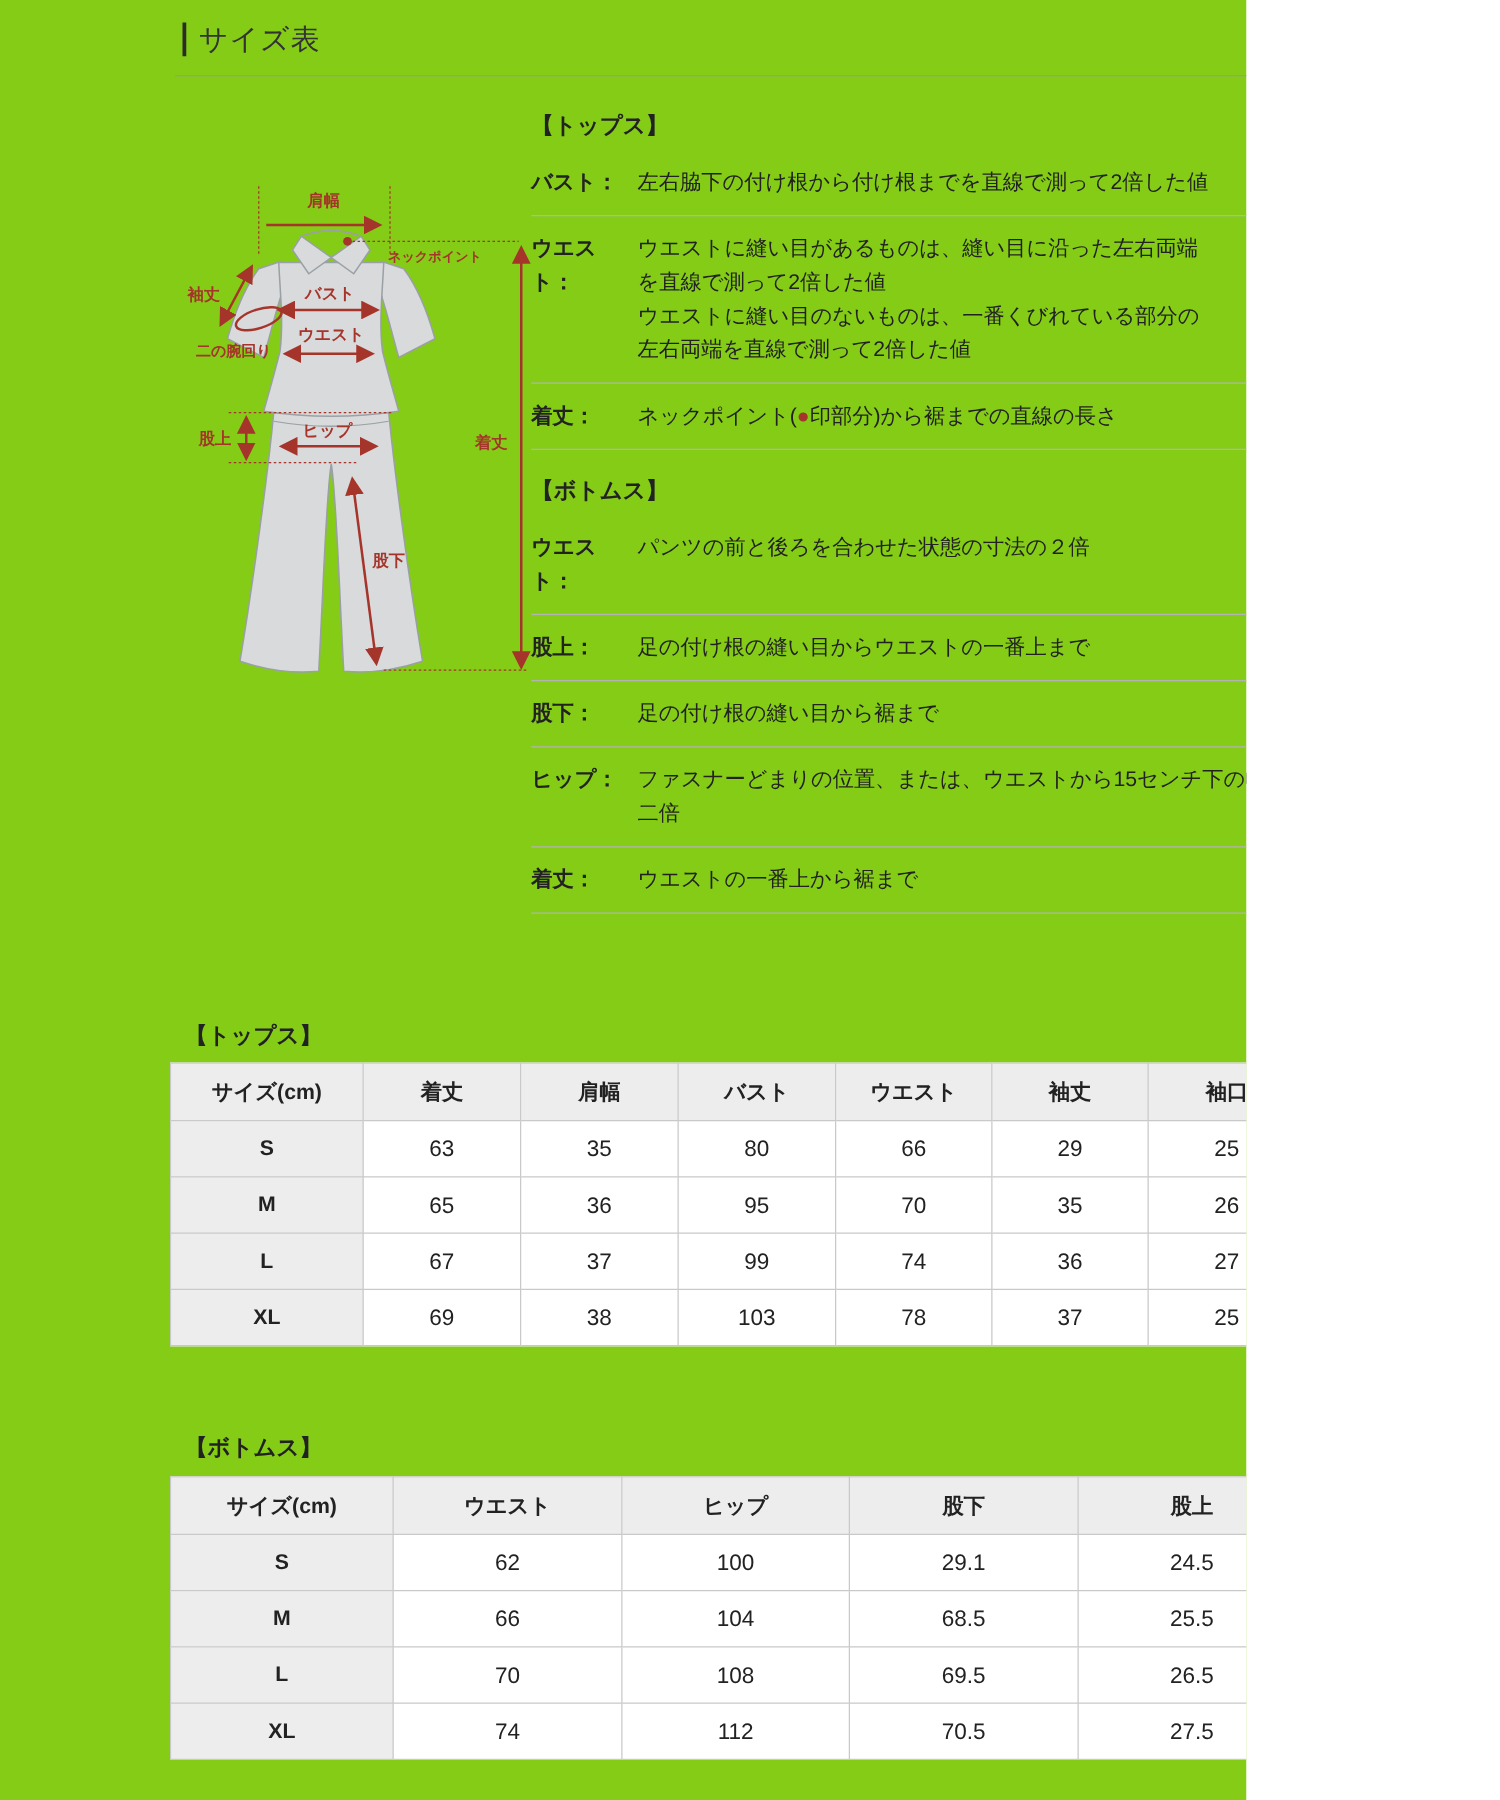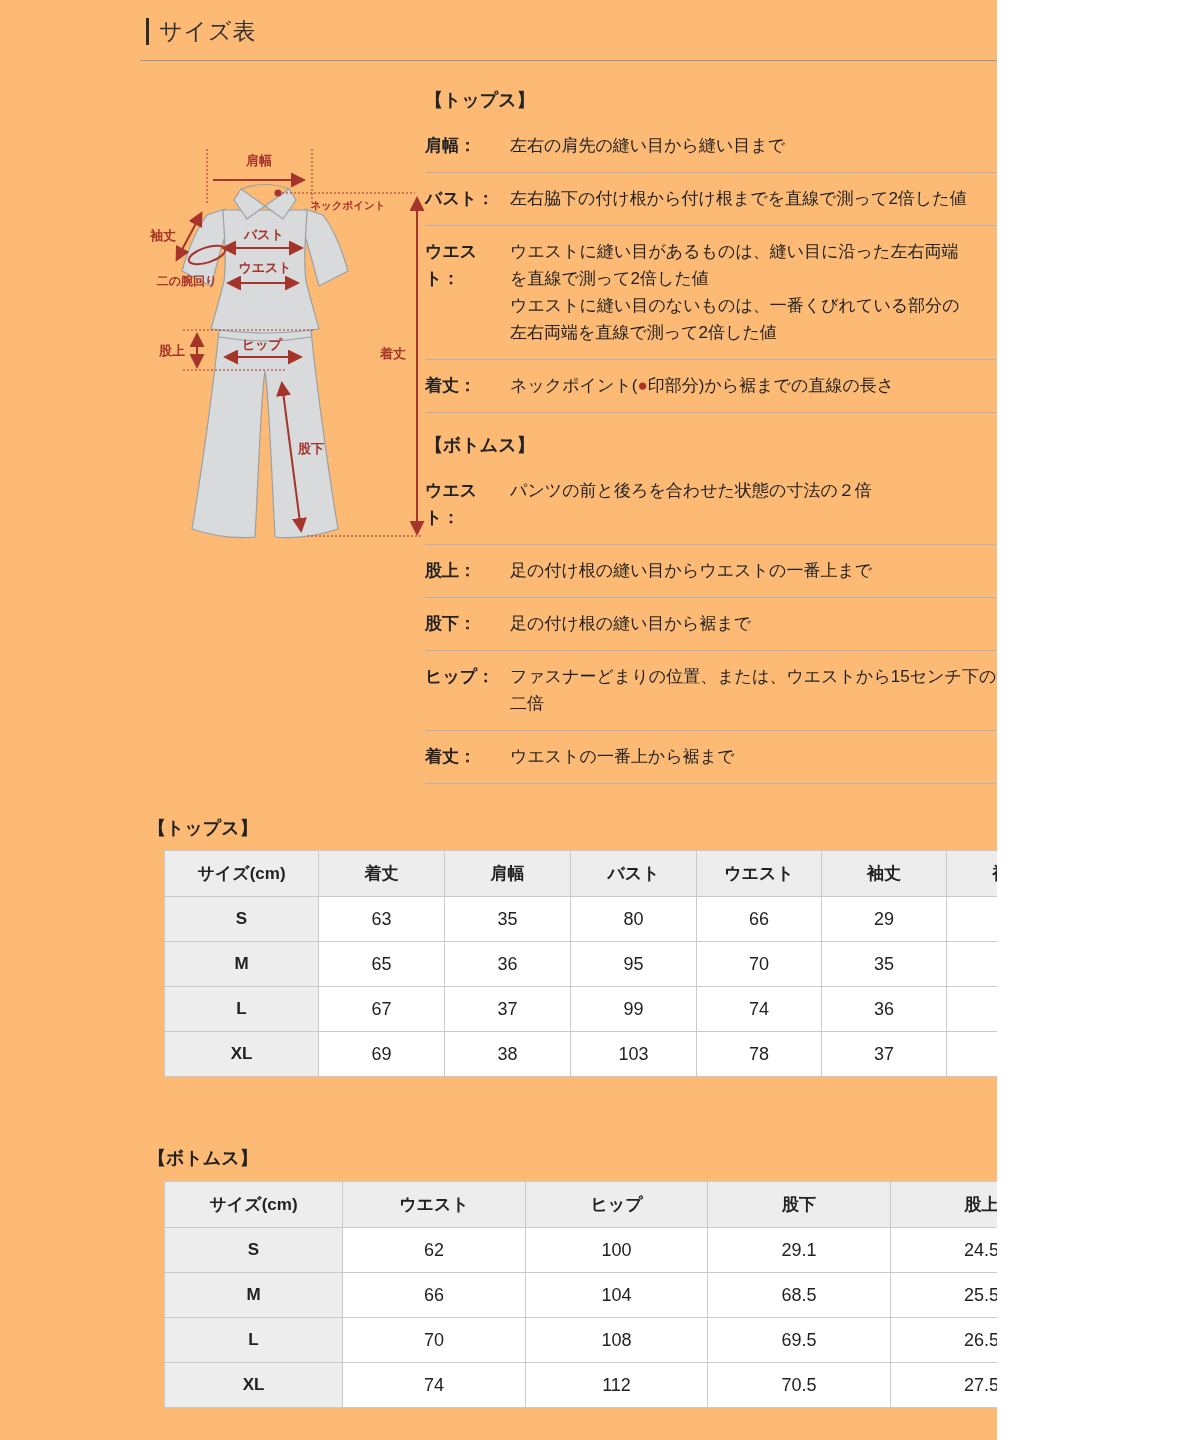--- a/index.html
+++ b/index.html
@@ -1,17 +1,17 @@
 <!DOCTYPE html>
 <html><head>
 <meta charset="utf-8">
 <style>
   html,body{margin:0;padding:0;background:#fff;}
   .page{
-    position:relative;width:997px;height:1440px;background:#fdba74;
+    position:relative;width:997px;height:1440px;background:#84cc16;
     font-family:"Liberation Sans","DejaVu Sans",sans-serif;color:#333;
     overflow:hidden;
   }
   
   .title-wrap{position:absolute;left:146px;top:16px;display:flex;align-items:center;}
   .title-bar{width:3px;height:27px;background:#2b2b2b;margin-right:10px;}
   .title-text{font-size:23px;color:#333;letter-spacing:1px;}
   .title-rule{position:absolute;left:140px;top:60px;width:918px;height:1px;background:#9a9a9a;}
   
   .diagram{position:absolute;left:135px;top:133px;width:295px;height:470px;}
@@ -22,21 +22,21 @@
   
   .guide{position:absolute;left:425px;top:86px;width:633px;}
   .guide-heading{font-size:18px;font-weight:bold;color:#222;padding:2px 0 8px 0;}
   .guide-heading.second{margin-top:18px;}
   .guide-row{display:flex;padding:12px 0 13px 0;border-bottom:1px solid #b3b3b3;}
   .guide-term{width:85px;flex:0 0 85px;font-size:17px;font-weight:bold;color:#222;line-height:27px;}
   .guide-desc{flex:1;font-size:17px;color:#222;line-height:27px;white-space:pre-line;}
   .red-dot{color:#a5342a;}
   
   .table-heading{position:absolute;left:148px;font-size:18px;font-weight:bold;color:#222;}
-  .size-table{position:absolute;left:164px;border-collapse:collapse;table-layout:fixed;width:908px;background:#fff;}
+  .size-table{position:absolute;left:136px;border-collapse:collapse;table-layout:fixed;width:908px;background:#fff;}
   .size-table th,.size-table td{
     border:1px solid #c9c9c9;text-align:center;vertical-align:middle;
     font-size:17px;color:#222;height:44px;padding:0;
   }
   .size-table thead th{background:#ededed;font-weight:bold;height:45px;}
   .size-table tbody th{background:#ededed;font-weight:bold;}
   .size-table tbody td{background:#fff;font-weight:normal;font-size:18px;}
   #tops-heading{top:816px;}
   #tops-table{top:850px;}
   #bottoms-heading{top:1146px;}
@@ -127,24 +127,20 @@
         <text class="dlabel" x="258" y="225" text-anchor="middle">着丈</text>
         <text class="dlabel" x="163" y="320" text-anchor="start">股下</text>
       </g>
     </svg>
   </div>
 
   <div class="guide">
     <div class="guide-heading">【トップス】</div>
 
     <div class="guide-row">
-      <div class="guide-term">肩幅：</div>
-      <div class="guide-desc">左右の肩先の縫い目から縫い目まで</div>
-    </div>
-    <div class="guide-row">
       <div class="guide-term">バスト：</div>
       <div class="guide-desc">左右脇下の付け根から付け根までを直線で測って2倍した値</div>
     </div>
     <div class="guide-row">
       <div class="guide-term">ウエスト：</div>
       <div class="guide-desc">ウエストに縫い目があるものは、縫い目に沿った左右両端
 を直線で測って2倍した値
 ウエストに縫い目のないものは、一番くびれている部分の
 左右両端を直線で測って2倍した値</div>
     </div>

